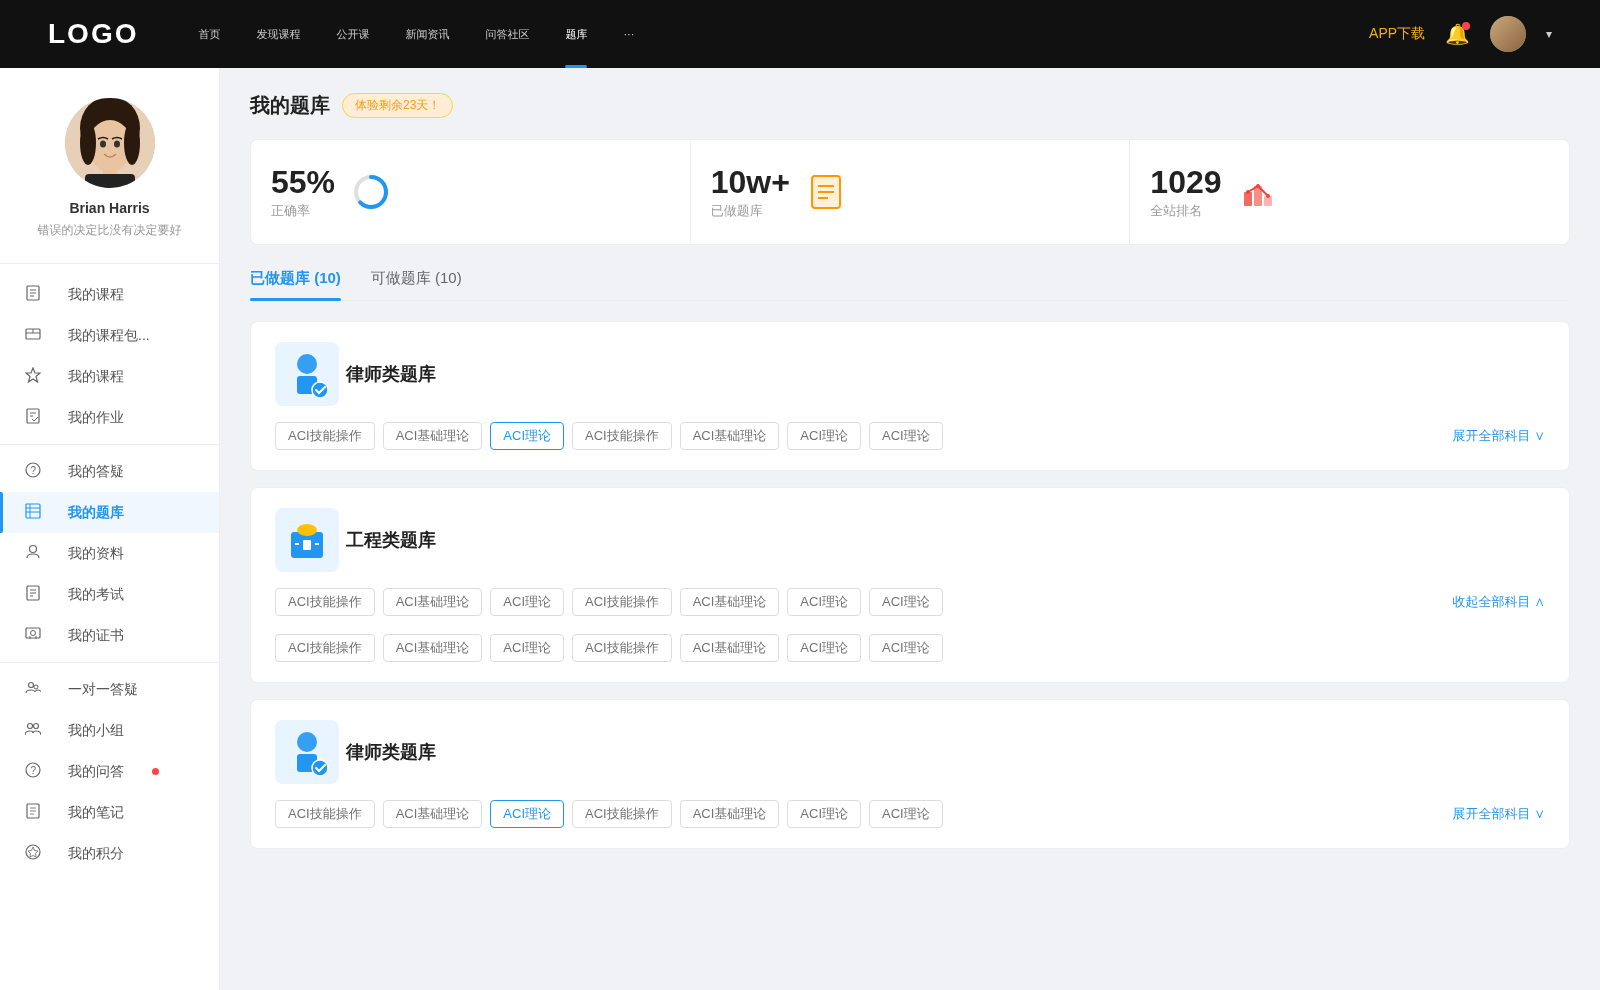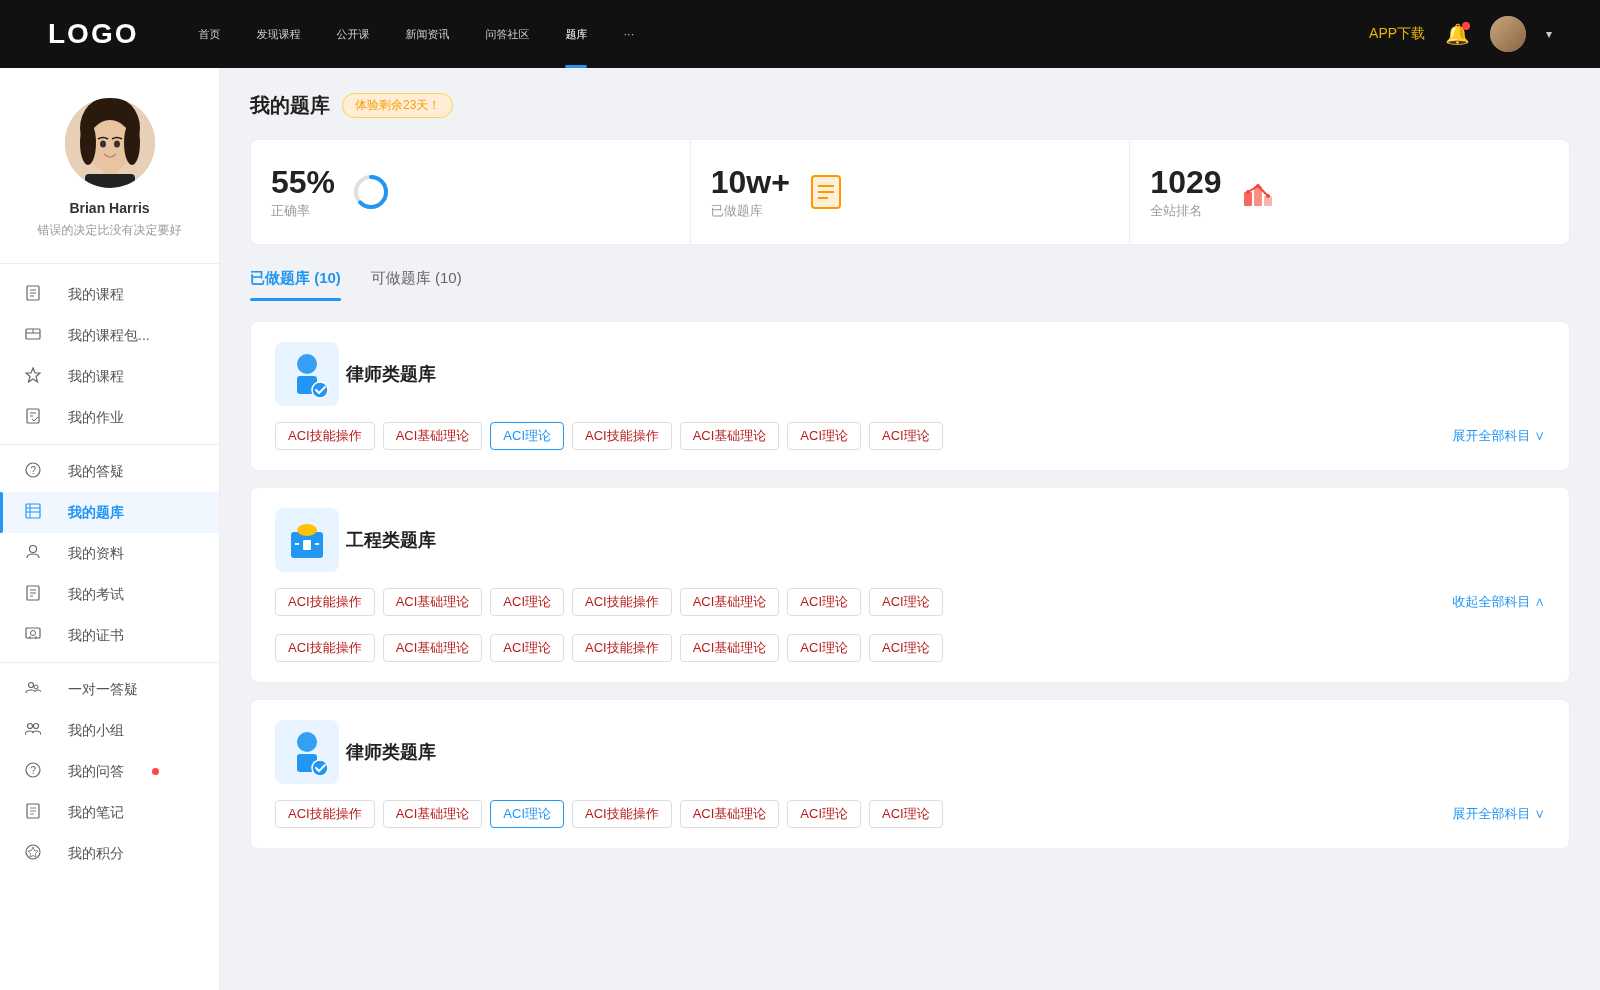--- a/index.html
+++ b/index.html
@@ -286,21 +286,21 @@
       display: flex;
       flex-wrap: wrap;
       gap: 8px;
       align-items: center;
     }
     .tag {
       border: 1px solid #ddd;
       border-radius: 4px;
       padding: 4px 12px;
       font-size: 13px;
-      color: #b91c1c;
+      color: #737373;
       cursor: pointer;
       background: #fff;
     }
     .tag.active {
       border-color: #2196f3;
       color: #2196f3;
       background: #fff;
     }
     .expand-link {
       margin-left: auto;

